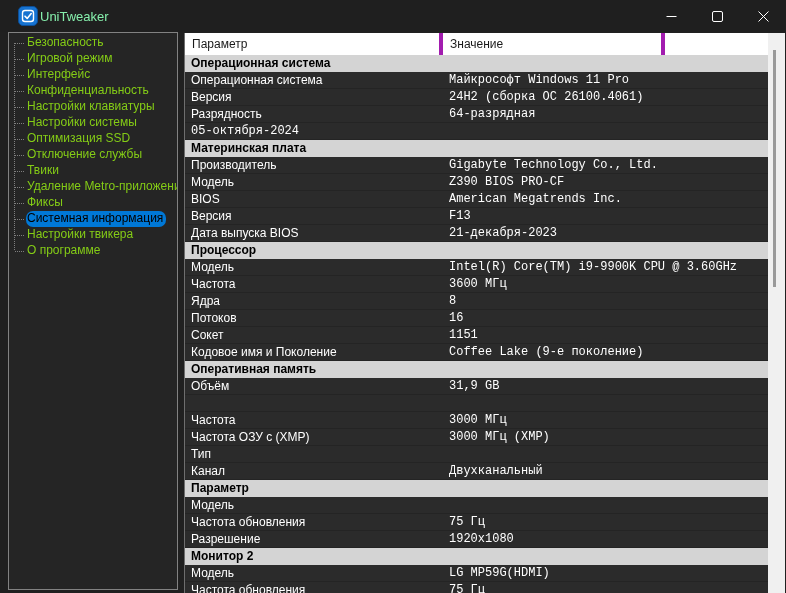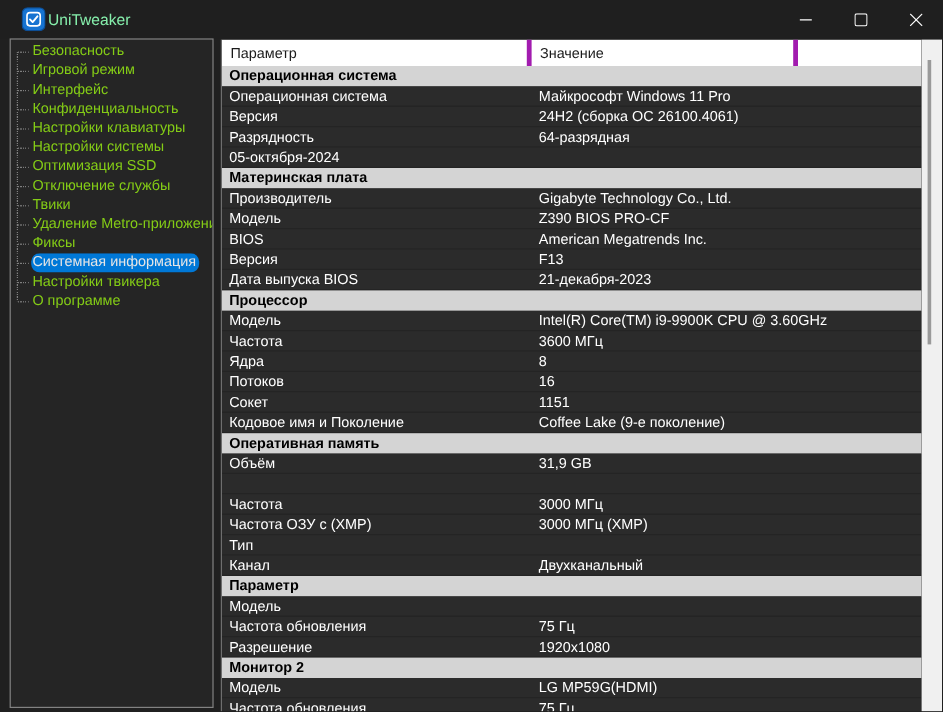--- a/index.html
+++ b/index.html
@@ -31,21 +31,21 @@
     content:"";position:absolute;left:5px;top:0;bottom:0;width:1px;
     background-image:repeating-linear-gradient(to bottom,#7f7f7f 0 1px,transparent 1px 2px);
   }
   .connector.first::before{top:8px;}
   .connector.last::before{bottom:auto;height:8px;}
   .connector::after{
     content:"";position:absolute;left:6px;top:8px;width:9px;height:1px;
     background-image:repeating-linear-gradient(to right,#7f7f7f 0 1px,transparent 1px 2px);
   }
   .tree-label{color:#84cc16;font-size:12px;padding:1px 3px 2px 1px;line-height:13px;}
-  .tree-label.selected{background:#0078d7;color:#e5e5e5;border-radius:7px;}
+  .tree-label.selected{background:#0078d7;color:#000000;border-radius:7px;}
   
   .main{
     position:absolute;left:184px;top:33px;width:584px;bottom:0;
     background:#2b2b2b;border-left:1px solid #6e6e6e;overflow:hidden;
   }
   .table-header{display:flex;height:22px;background:#ffffff;}
   .hcell{
     font-size:12px;color:#1a1a1a;line-height:22px;padding-left:7px;
     border-right:4px solid #a21caf;white-space:nowrap;overflow:hidden;
   }
@@ -55,21 +55,21 @@
   .section-row{
     height:17px;background:#d4d4d4;color:#000000;font-weight:bold;
     font-size:12px;line-height:17px;padding-left:6px;white-space:nowrap;overflow:hidden;
   }
   .data-row{display:flex;height:17px;background:#2b2b2b;border-bottom:1px solid #242424;}
   .cell{
     font-size:12px;color:#ffffff;line-height:16px;padding-left:6px;
     white-space:nowrap;overflow:hidden;
   }
   .cell.param{width:258px;flex:none;}
-  .cell.value{flex:1;}
+  .cell.value{flex:1;font-family:Liberation Mono, monospace;}
   
   .scrollbar{
     position:absolute;left:768px;top:33px;width:17px;height:560px;background:#f0f0f0;
   }
   .scroll-thumb{position:absolute;left:5px;top:17px;width:3px;height:237px;background:#9a9a9a;}
 </style>
 </head>
 <body>
 
 <div class="window">

